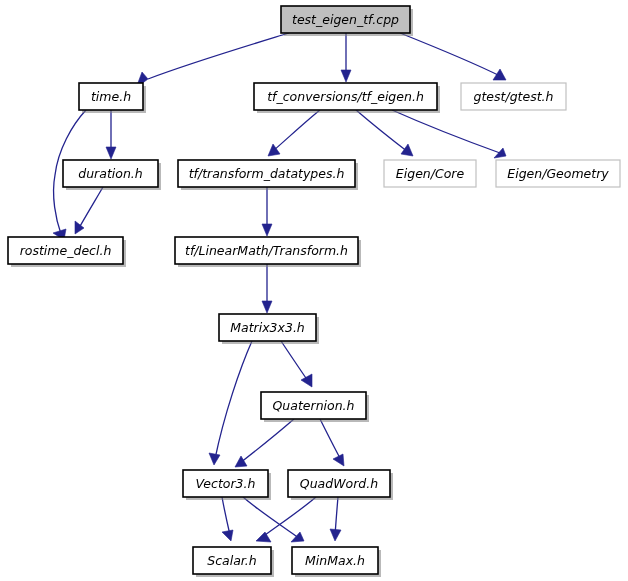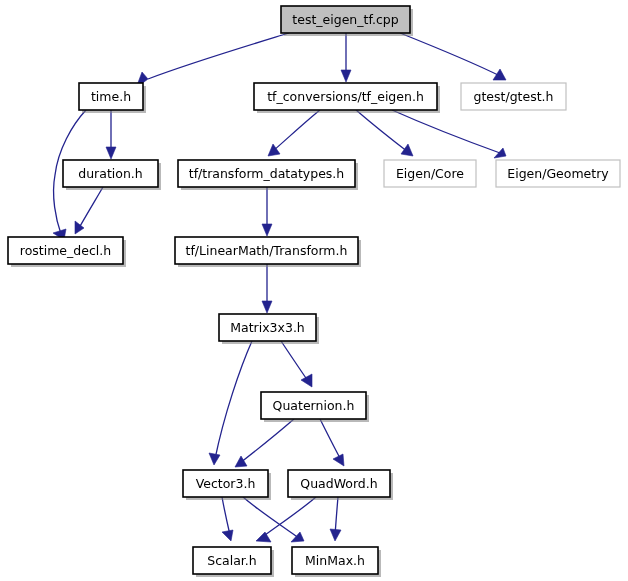--- a/index.html
+++ b/index.html
@@ -11,20 +11,21 @@
     width: 628px;
     height: 581px;
     font-family: "DejaVu Sans", "Liberation Sans", sans-serif;
     overflow: hidden;
   }
   #diagram-root {
     position: relative;
     width: 628px;
     height: 581px;
     background: #ffffff;
+    font-style: italic;
   }
   svg#graph {
     display: block;
     width: 628px;
     height: 581px;
   }
   .node-shadow {
     fill: #808080;
     opacity: 0.55;
   }

